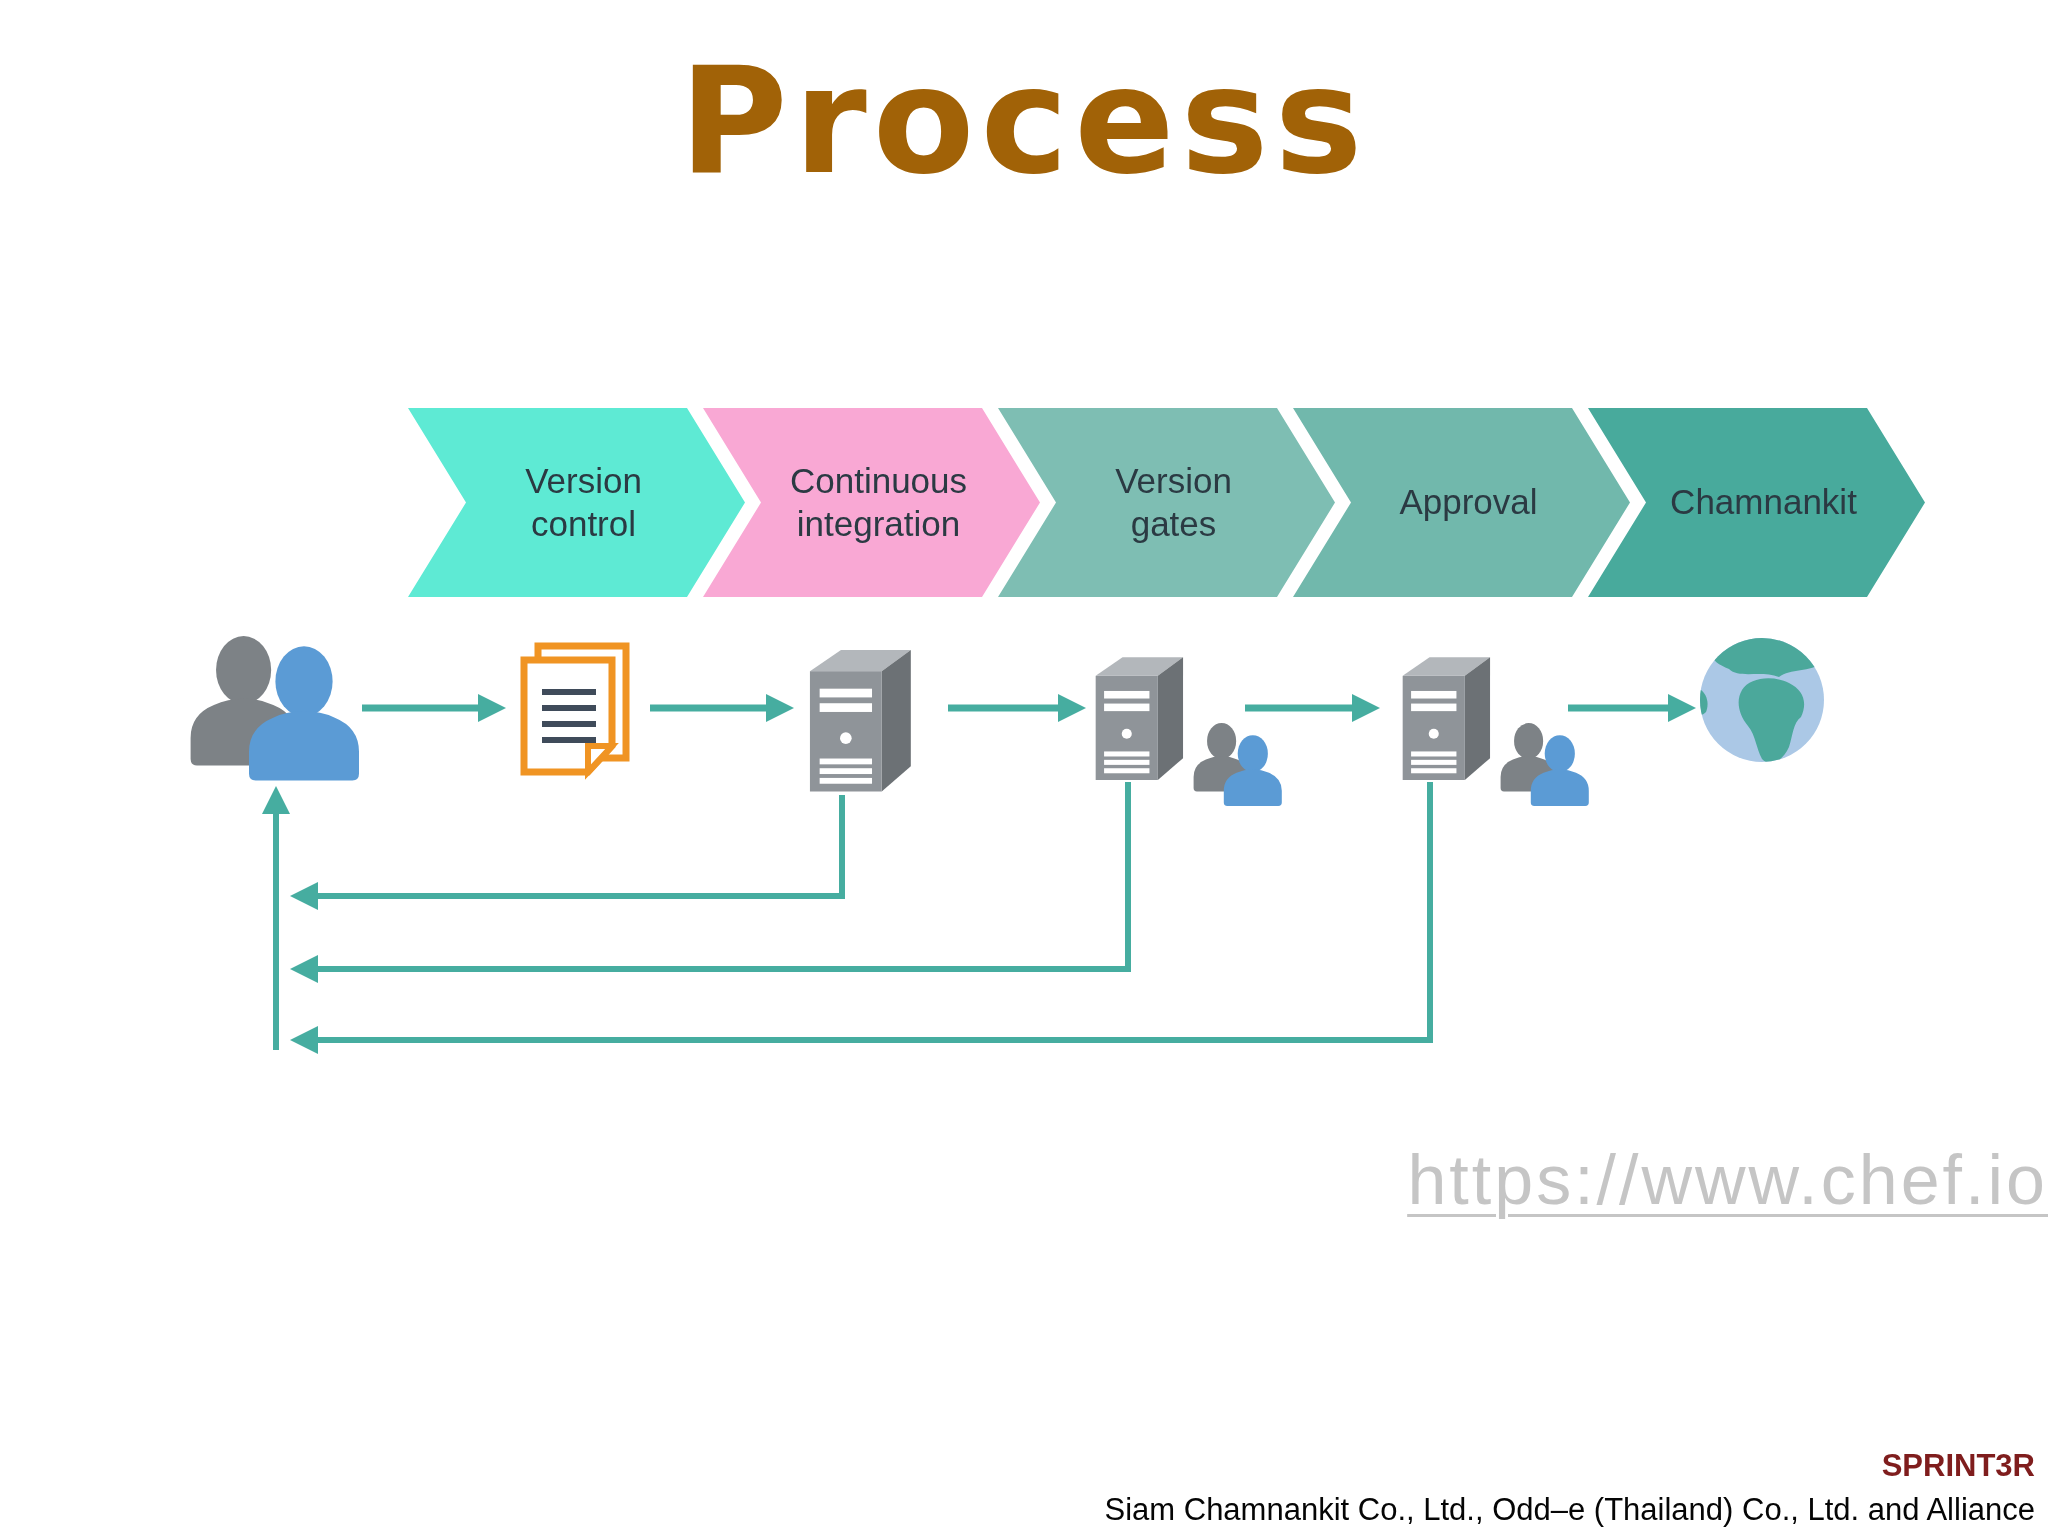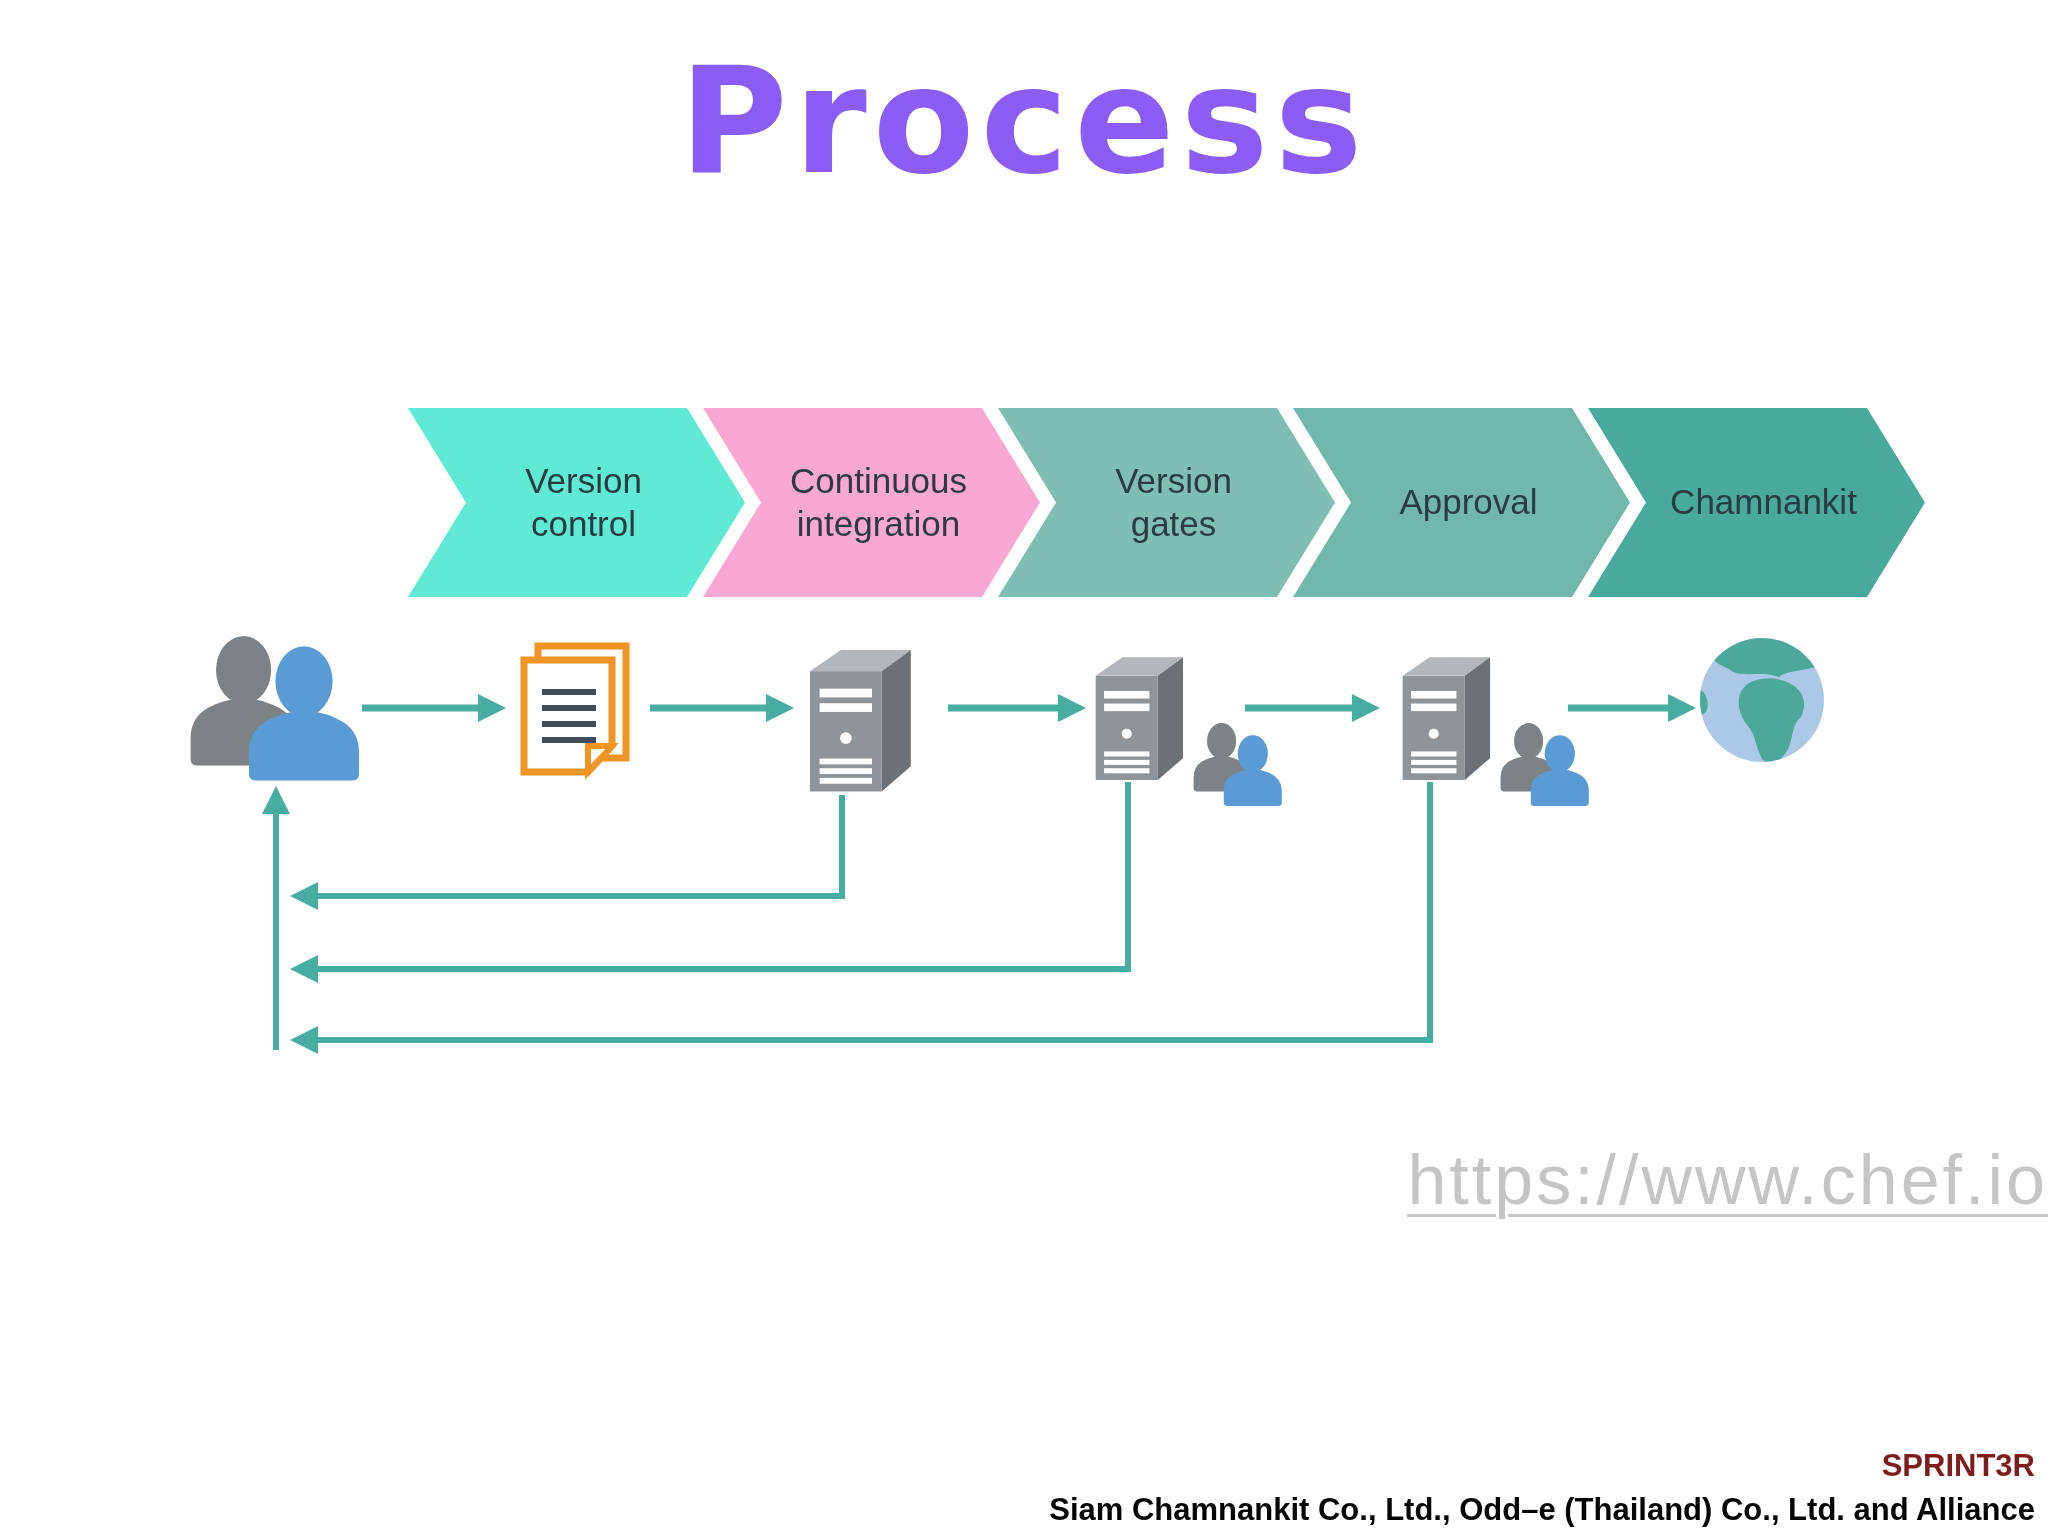--- a/index.html
+++ b/index.html
@@ -4,21 +4,21 @@
 <style>
   html,body{margin:0;padding:0;background:#ffffff;}
   #slide{
     position:relative;width:2048px;height:1536px;background:#ffffff;overflow:hidden;
     font-family:"Liberation Sans",sans-serif;
   }
   
   .title{
     position:absolute;top:40px;left:0;width:100%;text-align:center;
     font-family:"DejaVu Sans","Liberation Sans",sans-serif;
-    font-size:148px;font-weight:700;letter-spacing:6px;color:#8b5cf6;line-height:1.1;
+    font-size:148px;font-weight:700;letter-spacing:6px;color:#a16207;line-height:1.1;
   }
   
   .chevron{
     position:absolute;top:408px;height:189px;width:337px;
     clip-path:polygon(0 0,calc(100% - 58px) 0,100% 50%,calc(100% - 58px) 100%,0 100%,58px 50%);
     display:flex;align-items:center;justify-content:center;
     padding-left:58px;padding-right:44px;box-sizing:border-box;
   }
   .chevron:nth-of-type(1){left:113px;}
   .chevron:nth-of-type(2){left:408px;}
@@ -37,21 +37,21 @@
     position:absolute;top:1140px;left:0;width:100%;text-align:right;
     font-size:70px;font-weight:300;letter-spacing:3px;color:#c5c5c5;
     text-decoration:underline;text-underline-offset:10px;text-decoration-thickness:3px;
   }
   .chef-link a{color:#c5c5c5;text-decoration:inherit;cursor:pointer;}
   
   .footer-brand{
     position:absolute;top:1448px;right:13px;font-size:31px;font-weight:700;color:#7f1d1d;
   }
   .footer-credits{
-    position:absolute;top:1492px;right:13px;font-size:31px;font-weight:700;color:#050505;
+    position:absolute;top:1492px;right:13px;font-size:31px;font-weight:400;color:#050505;
   }
 </style>
 </head>
 <body>
 
 <div id="slide">
 
   <div class="title">Process</div>
 
   <div class="chevron" style="background-color: #5eead4;">

